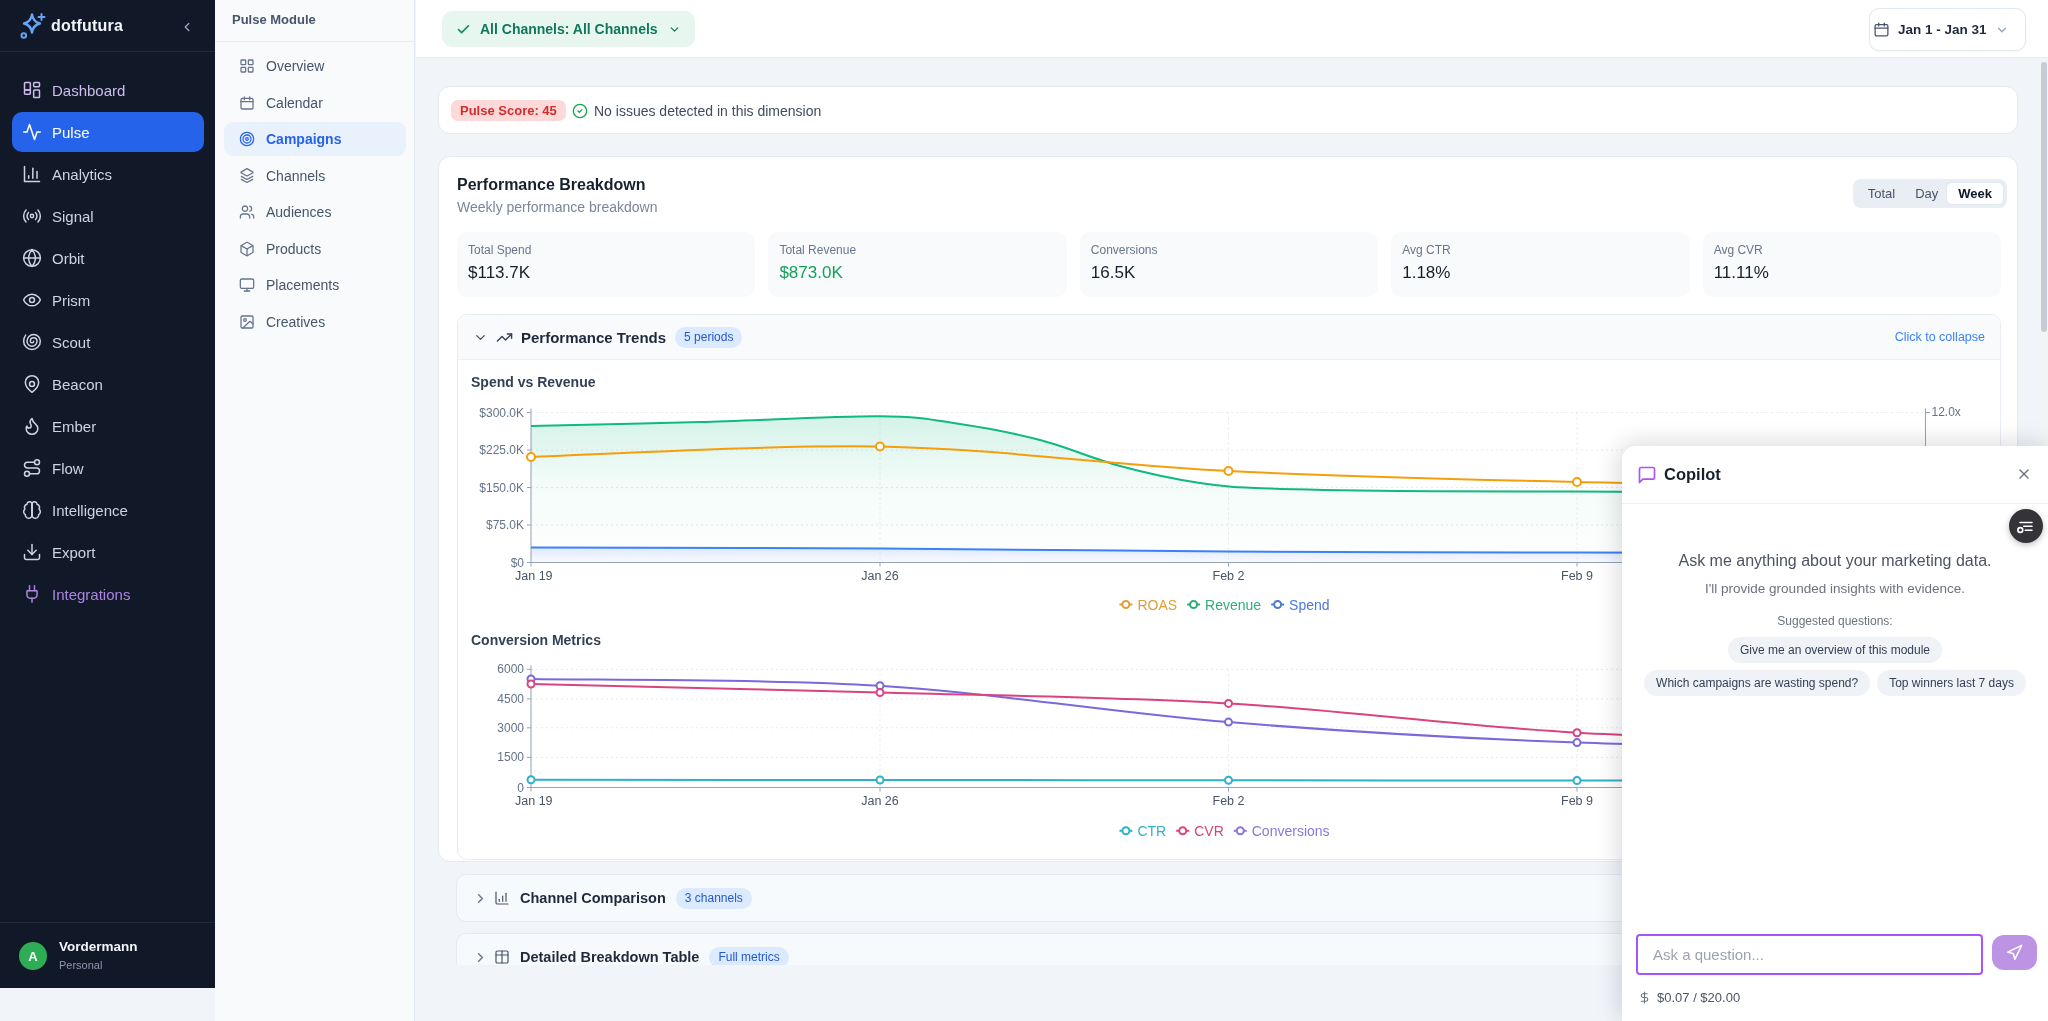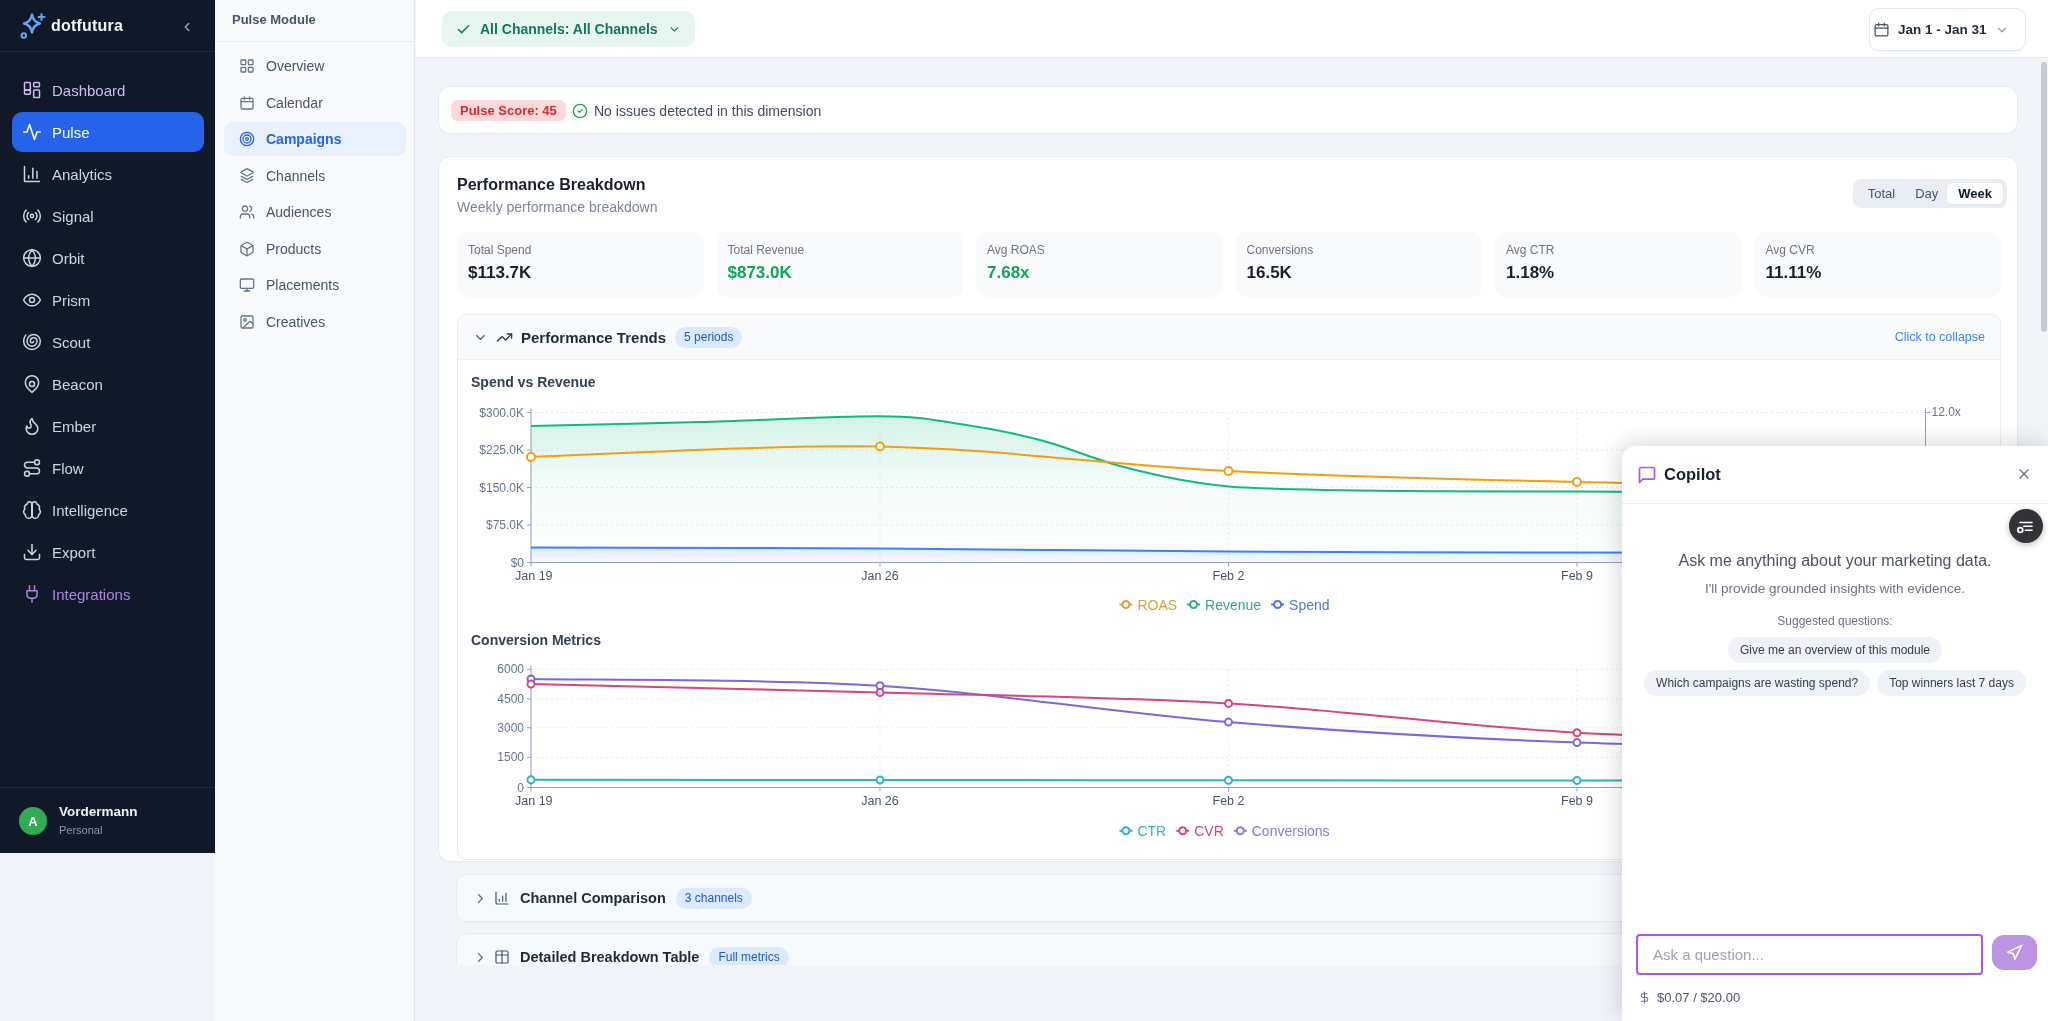--- a/index.html
+++ b/index.html
@@ -2,21 +2,21 @@
 <html><head>
 <meta charset="utf-8">
 <style>
   * { margin:0; padding:0; box-sizing:border-box; }
   html,body { width:2048px; height:1021px; overflow:hidden; }
   body { font-family:"Liberation Sans", sans-serif; background:#f1f5f9; position:relative; }
   .abs { position:absolute; }
   svg { display:block; }
 
   
-  #sidebar { position:absolute; left:0; top:0; width:215px; height:853px; background:#111929; color:#cbd5e1; }
+  #sidebar { position:absolute; left:0; top:0; width:215px; height:988px; background:#111929; color:#cbd5e1; }
   #logo-row { position:absolute; left:0; top:0; width:215px; height:52px; border-bottom:1px solid rgba(148,163,184,0.13); }
   #logo-row .brand { position:absolute; left:51px; top:17px; font-size:16px; font-weight:600; color:#f1f5f9; letter-spacing:.2px; }
   #nav { position:absolute; left:12px; top:70px; width:192px; }
   .nitem { position:relative; height:40px; margin-bottom:2px; border-radius:10px; display:flex; align-items:center; padding-left:10px; font-size:15px; color:#cbd5e1; }
   .nitem svg { margin-right:10px; flex:none; }
   .nitem.active { background:#2563eb; color:#fff; }
   .nitem.purple { color:#cdbcec; }
   #user { position:absolute; left:0; bottom:0; width:215px; height:66px; border-top:1px solid rgba(148,163,184,0.13); }
   #user .av { position:absolute; left:19px; top:19px; width:28px; height:28px; border-radius:50%; background:#2fac56; color:#fff; font-size:13px; font-weight:700; display:flex; align-items:center; justify-content:center; }
   #user .nm { position:absolute; left:59px; top:16px; font-size:13.5px; font-weight:600; color:#f1f5f9; }
@@ -51,21 +51,21 @@
   #pb-card .sub { position:absolute; left:18px; top:42px; font-size:14px; color:#7a8699; }
   #seg { position:absolute; right:10px; top:22px; height:29px; background:#e9edf4; border-radius:8px; display:flex; align-items:center; padding:3px; }
   #seg .s { font-size:13px; color:#475569; height:23px; display:flex; align-items:center; border-radius:6px; }
   #seg .s:nth-child(1){ padding:0 12px; }
   #seg .s:nth-child(2){ padding:0 8px; }
   #seg .s:nth-child(3){ padding:0 11px; }
   #seg .s.on { background:#fff; border:1px solid #e2e8f0; color:#0f172a; font-weight:700; }
   #tiles { position:absolute; left:18px; top:75px; width:1544px; display:flex; gap:13px; }
   .tile { flex:1; height:65px; background:#f8fafc; border-radius:10px; padding:11px 11px; }
   .tile .lb { font-size:12px; color:#68768a; }
-  .tile .vl { font-size:17px; font-weight:700; color:#16202e; margin-top:6px; }
+  .tile .vl { font-size:17px; font-weight:400; color:#16202e; margin-top:6px; }
   .tile .vl.green { color:#13a257; }
 
   #trends { position:absolute; left:18px; top:157px; width:1544px; height:546px; border:1px solid #e8edf3; border-radius:10px; background:#fff; }
   #trends-head { height:45px; background:#f8fafc; border-bottom:1px solid #eef2f6; border-radius:10px 10px 0 0; display:flex; align-items:center; padding:0 15px; }
   #trends-head .ttl { font-size:15px; font-weight:700; color:#1e293b; margin:0 9px 0 8px; }
   .bluebadge { background:#dbeafe; color:#2259cb; font-size:12px; border-radius:99px; padding:3.5px 9px; }
   #trends-head .clk { margin-left:auto; font-size:12.5px; color:#3b82f6; }
 
   .chart-title { position:absolute; font-size:14px; font-weight:700; color:#334155; }
 
@@ -270,24 +270,20 @@
         <div class="s on">Week</div>
       </div>
     <div id="tiles">
       <div class="tile">
           <div class="lb">Total Spend</div>
           <div class="vl">$113.7K</div>
         </div>
       <div class="tile">
           <div class="lb">Total Revenue</div>
           <div class="vl green">$873.0K</div>
-        </div>
-      <div class="tile">
-          <div class="lb">Avg ROAS</div>
-          <div class="vl green">7.68x</div>
         </div>
       <div class="tile">
           <div class="lb">Conversions</div>
           <div class="vl">16.5K</div>
         </div>
       <div class="tile">
           <div class="lb">Avg CTR</div>
           <div class="vl">1.18%</div>
         </div>
       <div class="tile">

